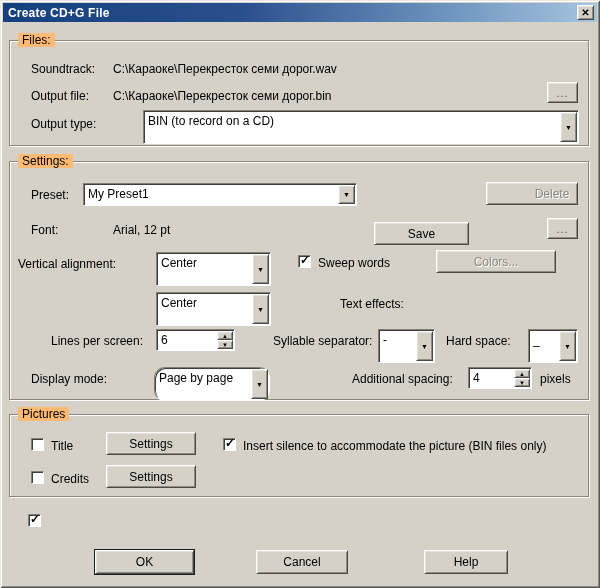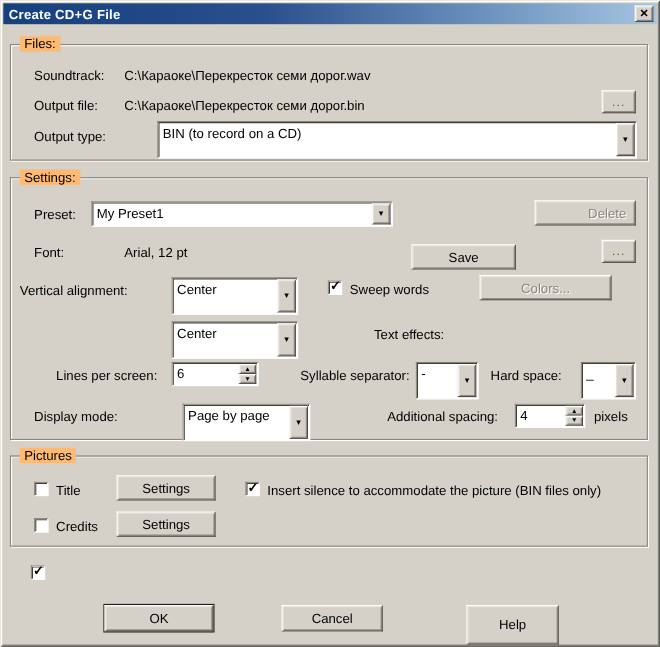--- a/index.html
+++ b/index.html
@@ -166,21 +166,21 @@
     </div>
     <span class="lbl" style="left:436px;top:172px;">Hard space:</span>
     <div class="combo sunken" style="left:518px;top:167px;width:50px;">
       <span class="combo-text">_</span>
       <div class="drop-btn raised">
         <span class="arrow-glyph">▼</span>
       </div>
     </div>
 
     <span class="lbl" style="left:21px;top:210px;">Display mode:</span>
-    <div class="combo sunken" style="left:156px;top:205px;width:116px;">
+    <div class="combo sunken" style="left:144px;top:205px;width:116px;border-radius:11px;">
       <span class="combo-text">Page by page</span>
       <div class="drop-btn raised">
         <span class="arrow-glyph">▼</span>
       </div>
     </div>
     <span class="lbl" style="left:342px;top:210px;">Additional spacing:</span>
     <div class="spinner sunken" style="left:458px;top:205px;width:64px;">
       <span class="combo-text" style="position:absolute;left:4px;top:2px;line-height:16px;">4</span>
       <div class="spin-col">
         <div class="spin-btn raised">
@@ -213,17 +213,17 @@
   </div>
 
   <span class="checkbox" style="left:28px;top:514px;" data-checked="true"></span>
 
   <div class="btn raised default-ring" style="left:95px;top:550px;width:99px;height:24px;">
     <span>OK</span>
   </div>
   <div class="btn raised" style="left:256px;top:550px;width:92px;height:24px;">
     <span>Cancel</span>
   </div>
-  <div class="btn raised" style="left:424px;top:550px;width:84px;height:36px;">
+  <div class="btn raised" style="left:424px;top:550px;width:84px;height:24px;">
     <span>Help</span>
   </div>
 
 </div>
 
 </body></html>

